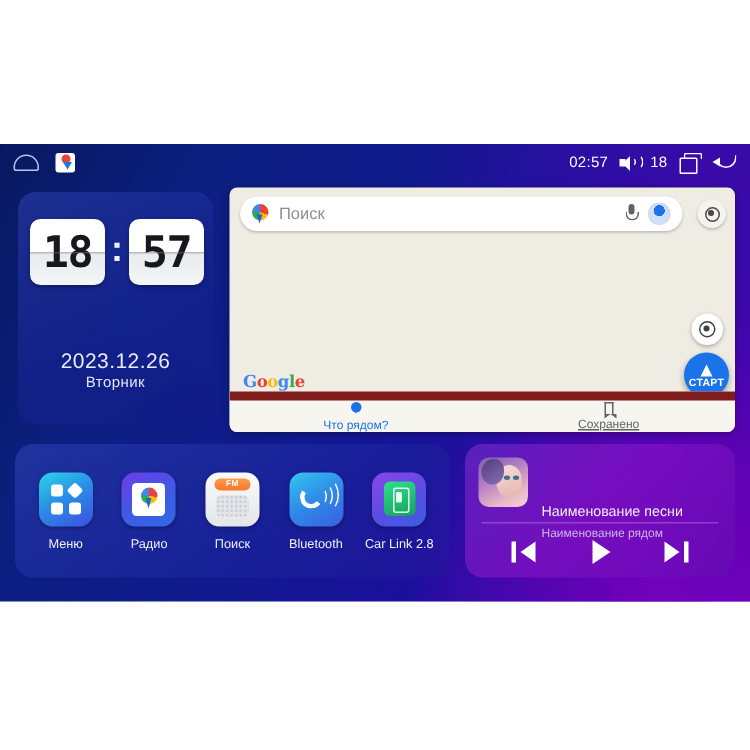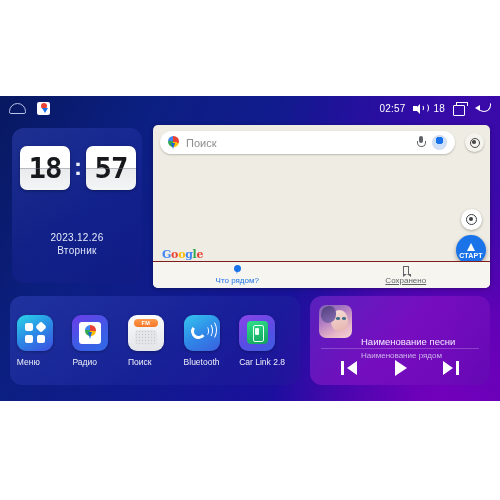--- a/index.html
+++ b/index.html
@@ -97,21 +97,21 @@
     font-family: "DejaVu Sans Mono", monospace;
     font-size: 29px; font-weight: 700; color: #16181c; letter-spacing: -1px;
     position: relative;
   }
   .flip-card:after {
     content: ""; position: absolute; left: 0; right: 0; top: 50%;
     height: 1px; background: rgba(120,125,140,.45);
   }
   .flip-colon { color: #eef1fb; font-size: 24px; font-weight: 700; line-height: 1; padding-bottom: 3px; }
   .date-wrap { position: absolute; left: 0; right: 0; top: 104px; text-align: center; }
-  .date-l1 { color: #e7ebfb; font-size: 10px; letter-spacing: .3px; }
+  .date-l1 { color: #e7ebfb; font-size: 14px; letter-spacing: .3px; }
   .date-l2 { color: #dfe5f8; font-size: 10px; margin-top: 2px; letter-spacing: .3px; }
 
   
   .maps {
     position: absolute; left: 153px; top: 29px; width: 337px; height: 163px;
     background: #efece3; border-radius: 5px; overflow: hidden;
     box-shadow: 0 1px 4px rgba(0,0,0,.3);
   }
   .search-row { position: absolute; left: 7px; top: 6px; right: 6px; height: 23px; display: flex; align-items: center; gap: 10px; }
   .search-pill {
@@ -187,21 +187,21 @@
     overflow: hidden;
   }
   .start-arrow {
     width: 0; height: 0; border-left: 4.5px solid transparent;
     border-right: 4.5px solid transparent; border-bottom: 8px solid #fff;
     margin-top: 2px;
   }
   .start-label { color: #fff; font-size: 7px; font-weight: 700; letter-spacing: .2px; margin-top: 1px; }
   .maps-tabs {
     position: absolute; left: 0; right: 0; bottom: 0; height: 27px;
-    background: #f7f5f0; border-top: 1px solid #7f1d1d; display: flex;
+    background: #f7f5f0; border-top: 6px solid #7f1d1d; display: flex;
   }
   .mtab { flex: 1; display: flex; flex-direction: column; align-items: center; justify-content: center; gap: 2px; }
   .mtab-lbl { font-size: 8px; }
   .mtab.active .mtab-lbl { color: #1a73e8; }
   .mtab.idle .mtab-lbl { color: #5f6368; text-decoration: underline; }
   .mtab-pin { width: 7px; height: 9px; position: relative; }
   .mtab.active .mtab-pin:before {
     content: ""; position: absolute; left: 0; top: 0; width: 7px; height: 7px;
     border-radius: 50%; background: #1a73e8;
   }
@@ -220,21 +220,21 @@
     border-bottom: 3px solid transparent; height: 0; width: 0;
   }
 
   
   .dock {
     position: absolute; left: 10px; top: 200px; width: 290px; height: 89px;
     border-radius: 12px;
     background: linear-gradient(145deg, rgba(48,66,185,.55) 0%, rgba(30,40,160,.45) 60%, rgba(34,24,150,.42) 100%);
     display: flex; align-items: center; justify-content: space-around; padding: 0 6px;
   }
-  .app { display: flex; flex-direction: column; gap: 6px; width: 54px; }
+  .app { display: flex; flex-direction: column; align-items: center; gap: 6px; width: 54px; }
   .app-ic { width: 36px; height: 36px; border-radius: 9px; position: relative; overflow: hidden; box-shadow: 0 1px 3px rgba(0,0,0,.3); }
   .app-lbl { color: #eef0fb; font-size: 8.5px; white-space: nowrap; }
 
   .ic-menu { background: linear-gradient(150deg, #2ad6e8 0%, #2a8ce6 48%, #3d4fe0 100%); }
   .ic-menu i { position: absolute; background: #fff; border-radius: 2px; }
   .ic-menu .s1 { left: 8px; top: 8px; width: 8px; height: 8px; }
   .ic-menu .s2 { left: 8px; top: 20px; width: 8px; height: 8px; }
   .ic-menu .s3 { left: 20px; top: 20px; width: 8px; height: 8px; }
   .ic-menu .d1 { left: 20px; top: 8px; width: 8px; height: 8px; transform: rotate(45deg); border-radius: 2px; }
 

